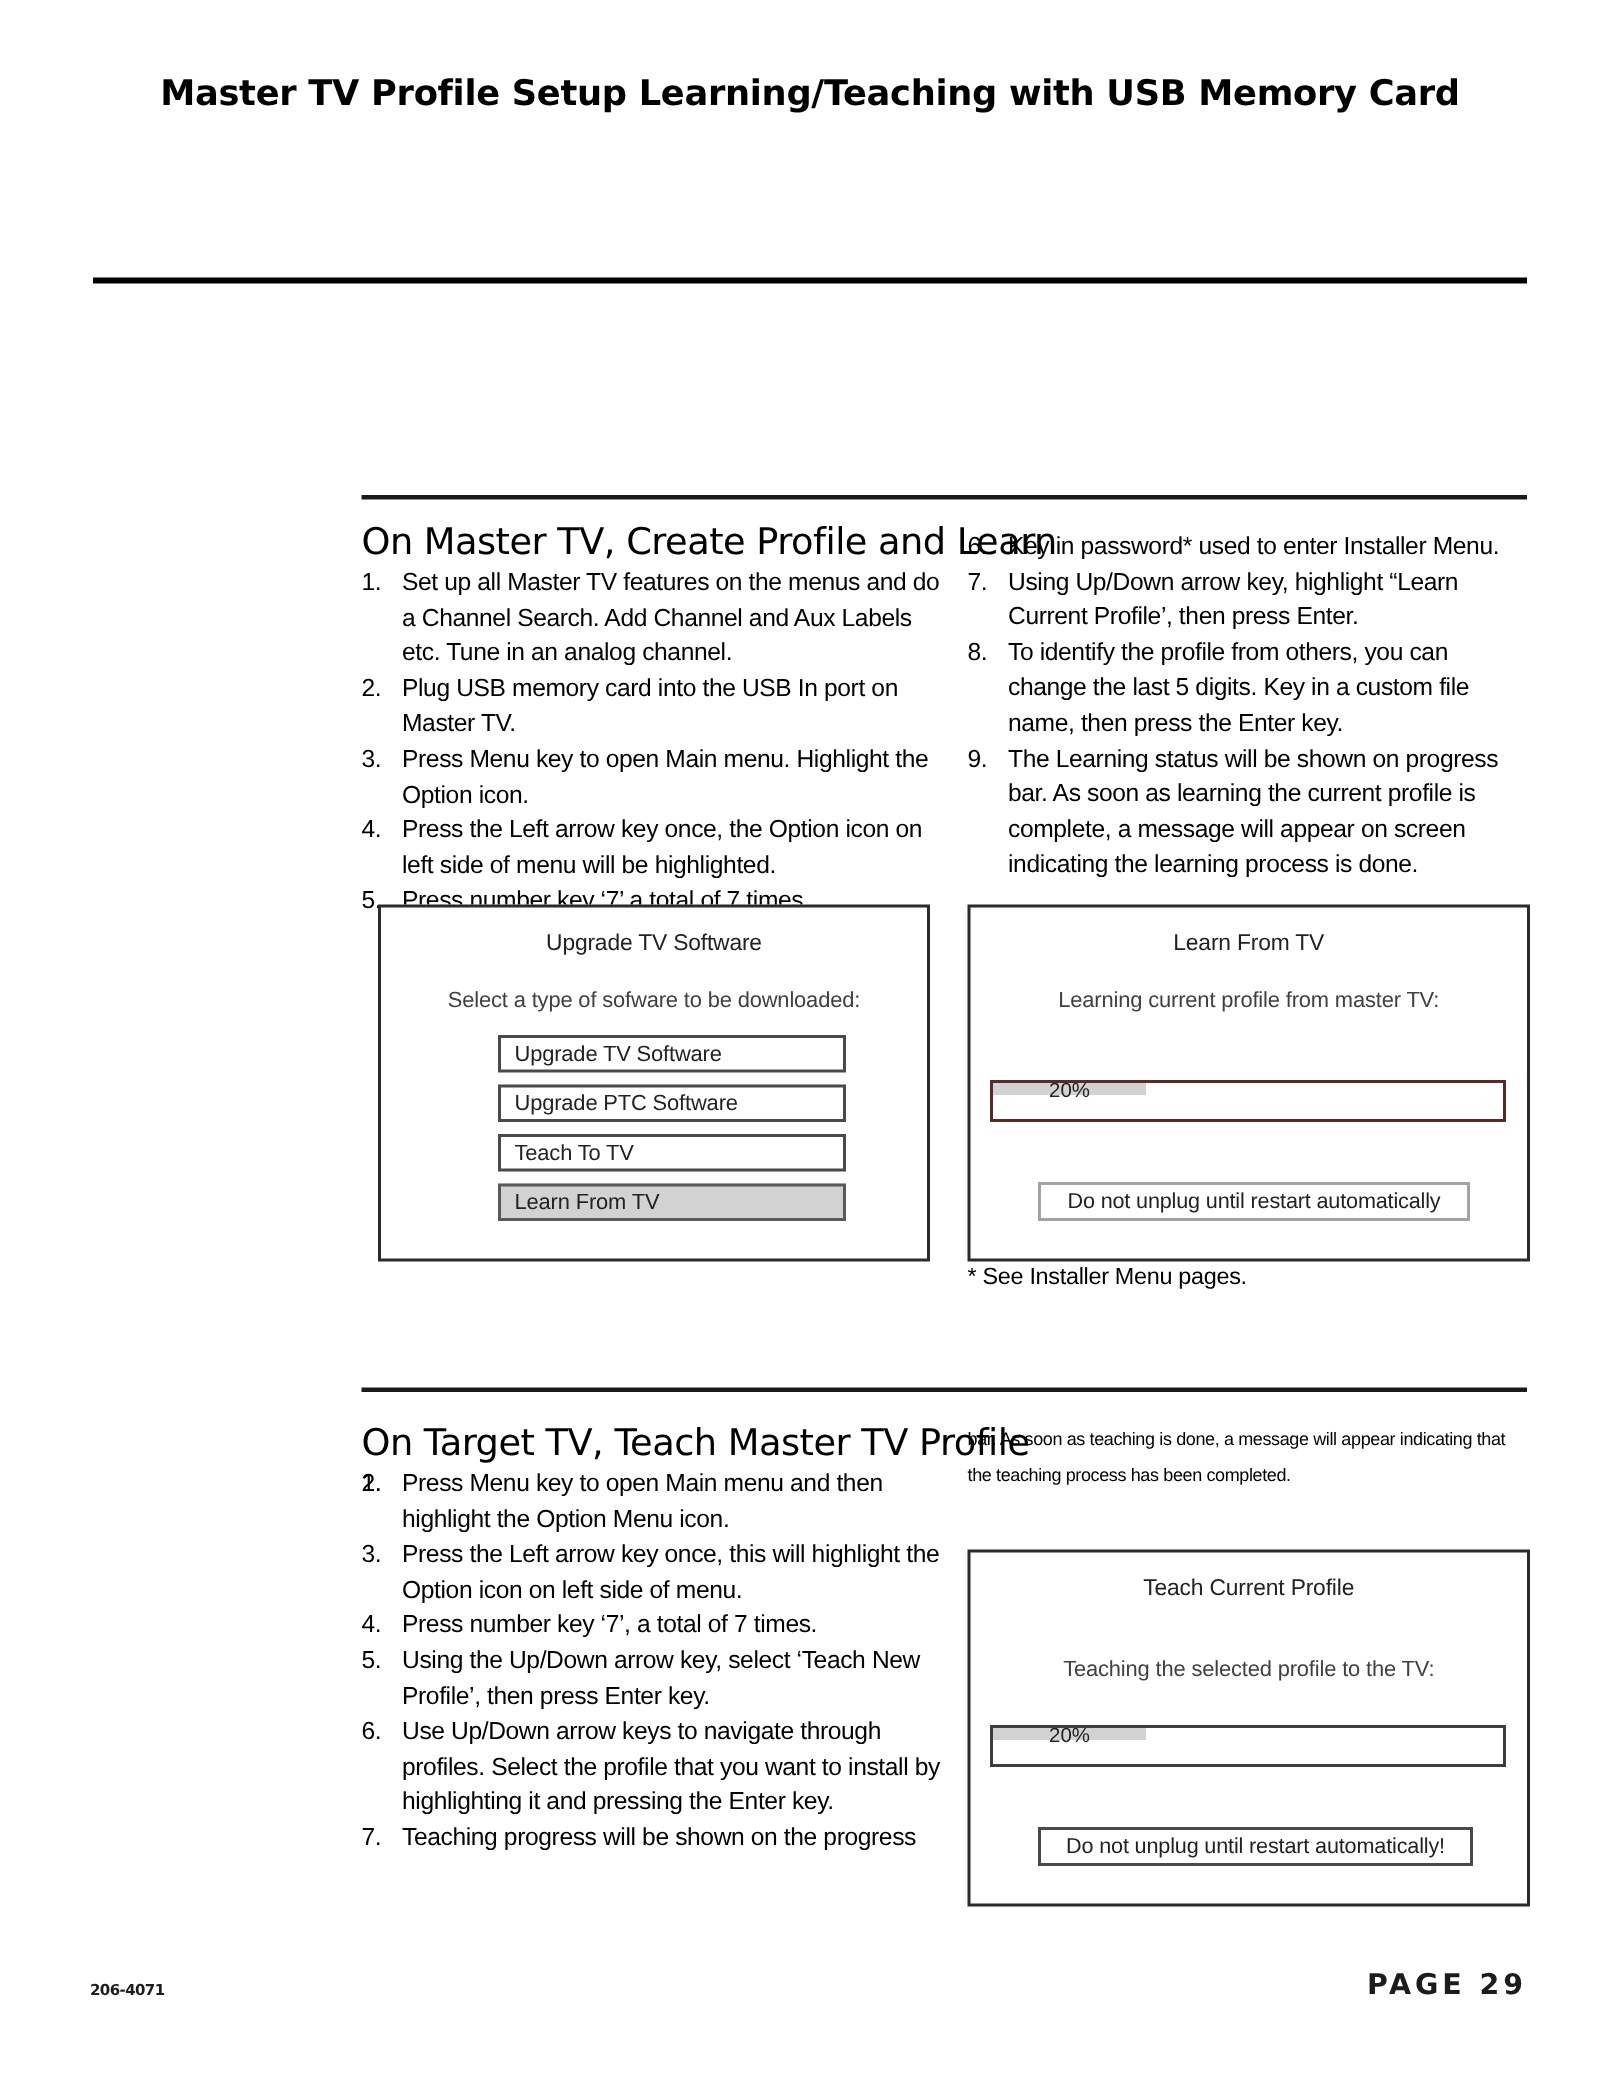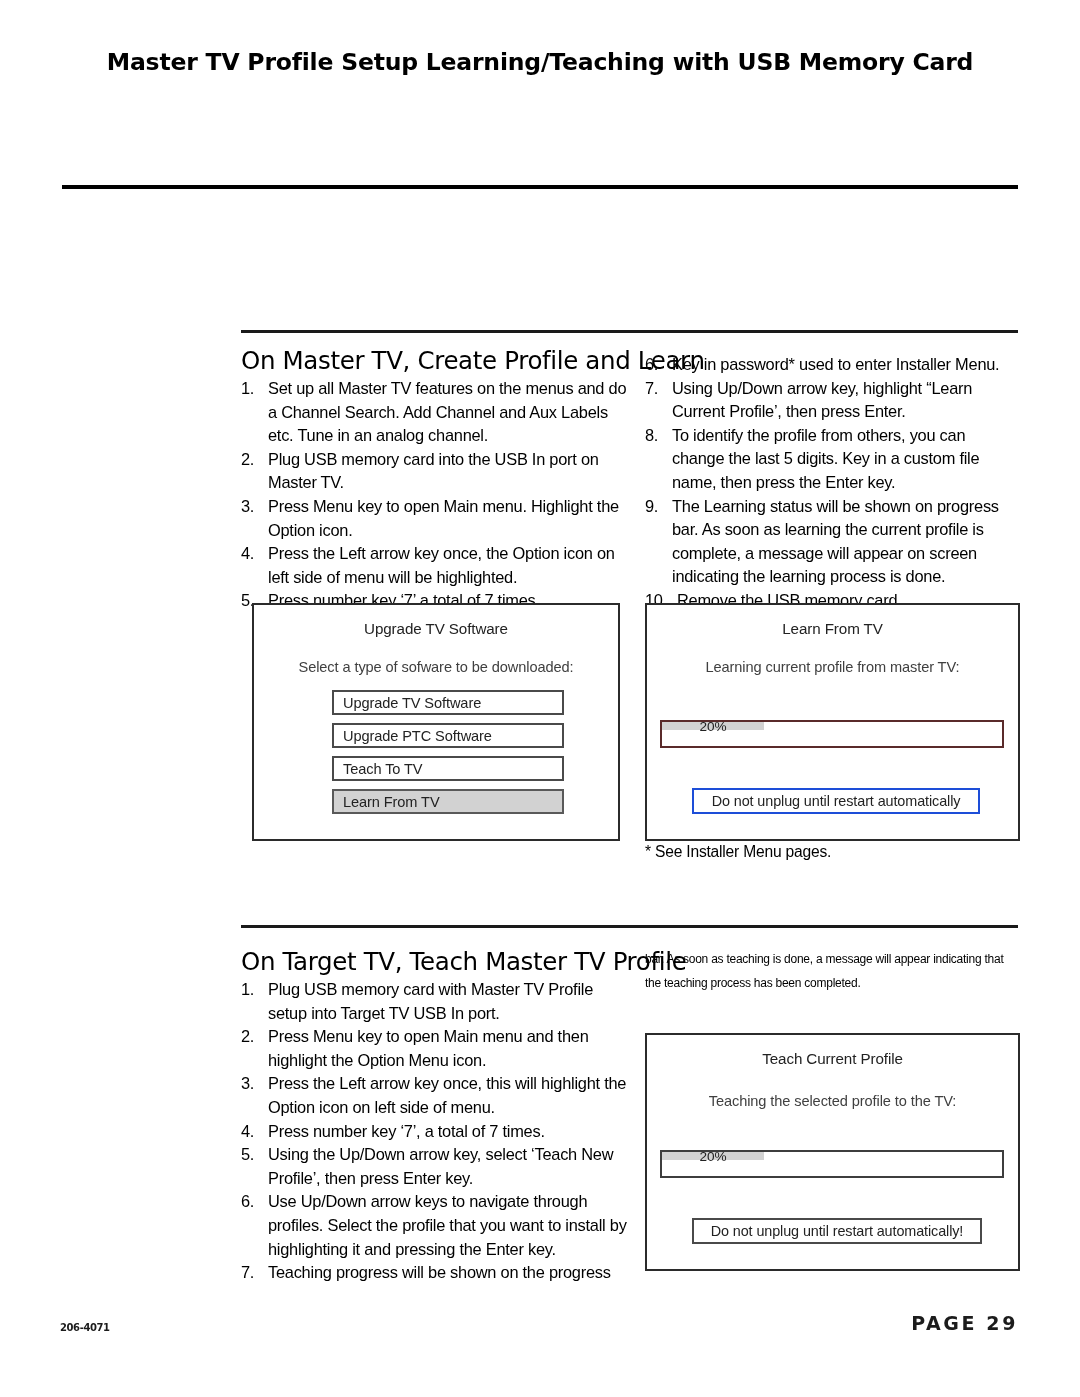--- a/index.html
+++ b/index.html
@@ -144,21 +144,21 @@
     position: absolute;
     box-sizing: border-box;
     background: #ffffff;
     display: flex;
     align-items: center;
     justify-content: center;
     font-size: 14.4px;
     color: #222;
     letter-spacing: -0.1px;
   }
-  .notice-box.maroon { border: 2px solid #1d4ed8; }
+  .notice-box.maroon { border: 2px solid #a3a3a3; }
   .notice-box.dark   { border: 2px solid #4a4a4a; }
 
   .footnote {
     position: absolute;
     font-size: 15.6px;
     letter-spacing: -0.2px;
     color: #000;
     white-space: nowrap;
     text-align: center;
   }
@@ -203,21 +203,20 @@
     <li><span class="num">5.</span><span>Press number key ‘7’ a total of 7 times.</span></li>
   </ol>
 </div>
 
 <div class="col-right" style="top:353px;">
   <ol class="steps">
     <li><span class="num">6.</span><span>Key in password* used to enter Installer Menu.</span></li>
     <li><span class="num">7.</span><span>Using Up/Down arrow key, highlight “Learn Current Profile’, then press Enter.</span></li>
     <li><span class="num">8.</span><span>To identify the profile from others, you can change the last 5 digits.  Key in a custom file name, then press the Enter key.</span></li>
     <li><span class="num">9.</span><span>The Learning status will be shown on progress bar. As soon as learning the current profile is complete, a message will appear on screen indicating the learning process is done.</span></li>
-    <li class="wide"><span class="num">10.</span><span>Remove the USB memory card.</span></li>
   </ol>
 </div>
 
 <div class="tv-dialog" id="dlg-upgrade" style="left:252px; top:603px; width:368px; height:238px;">
   <div class="dlg-title" style="margin-top:15px;">Upgrade TV Software</div>
   <div class="dlg-sub" style="margin-top:22px;">Select a type of sofware to be downloaded:</div>
 
   <div class="opt-list" style="left:78px; top:85px; width:232px;">
     <div class="opt-item" style="height:25px; margin-bottom:8px;">
       <span>Upgrade TV Software</span>
@@ -249,35 +248,35 @@
   </div>
 </div>
 
 <div class="footnote" style="left:645px; top:843px;">*  See Installer Menu pages.</div>
 
 <div class="rule-section" id="rule-sec-2"></div>
 
 <div class="col-left" style="top:947px;">
   <h2 class="section-heading">On Target TV, Teach Master TV Profile</h2>
   <ol class="steps">
-    <li><span class="num">1.</span><span>Plug USB memory card with Master TV Profile setup into Target TV USB In port.</span></li>
+    <li><span class="num">1.</span></li>
     <li><span class="num">2.</span><span>Press Menu key to open Main menu and then highlight the Option Menu icon.</span></li>
     <li><span class="num">3.</span><span>Press the Left arrow key once, this will highlight the Option icon on left side of menu.</span></li>
     <li><span class="num">4.</span><span>Press number key ‘7’, a total of 7 times.</span></li>
     <li><span class="num">5.</span><span>Using the Up/Down arrow key, select ‘Teach New Profile’, then press Enter key.</span></li>
     <li><span class="num">6.</span><span>Use Up/Down arrow keys to navigate through profiles. Select the profile that you want to install by highlighting it and pressing the Enter key.</span></li>
     <li><span class="num">7.</span><span>Teaching progress will be shown on the progress</span></li>
   </ol>
 </div>
 
 <div class="col-right" style="top:948px; font-size:12px; line-height:23.6px; letter-spacing:-0.25px;">bar. As soon as teaching is done, a message will appear indicating that the teaching process has been completed.</div>
 
 <div class="tv-dialog" id="dlg-teach" style="left:645px; top:1033px; width:375px; height:238px;">
   <div class="dlg-title" style="margin-top:15px;">Teach Current Profile</div>
-  <div class="dlg-sub" style="margin-top:26px;">Teaching the selected profile to the TV:</div>
+  <div class="dlg-sub" style="margin-top:38px;">Teaching the selected profile to the TV:</div>
 
   <div class="progress-outer dark" style="left:13px; top:115px; width:344px; height:28px;">
     <div class="progress-fill" id="teach-fill" style="width: 30%;">
       <span>20%</span>
     </div>
   </div>
 
   <div class="notice-box dark" style="left:45px; top:183px; width:290px; height:26px;">
     <span>Do not unplug until restart automatically!</span>
   </div>

